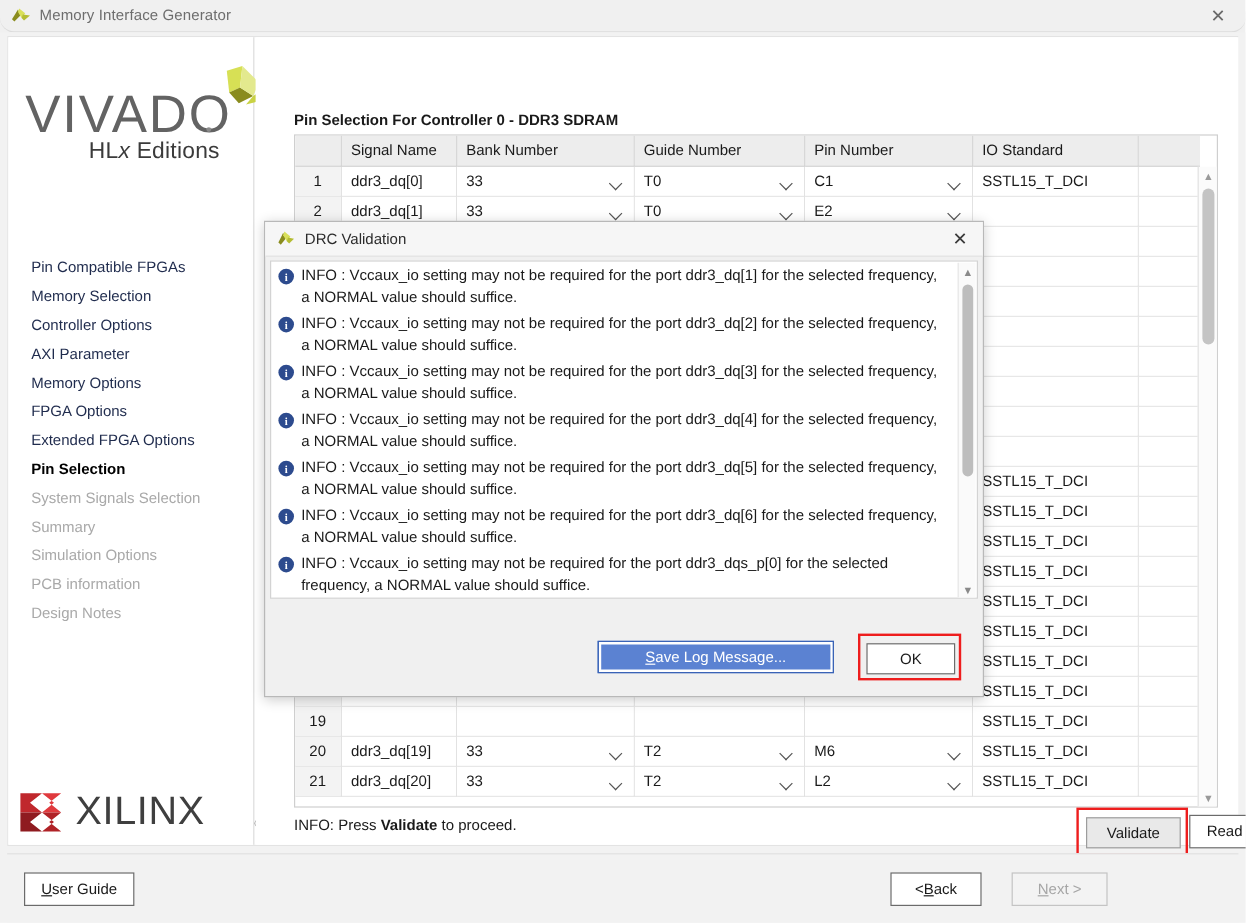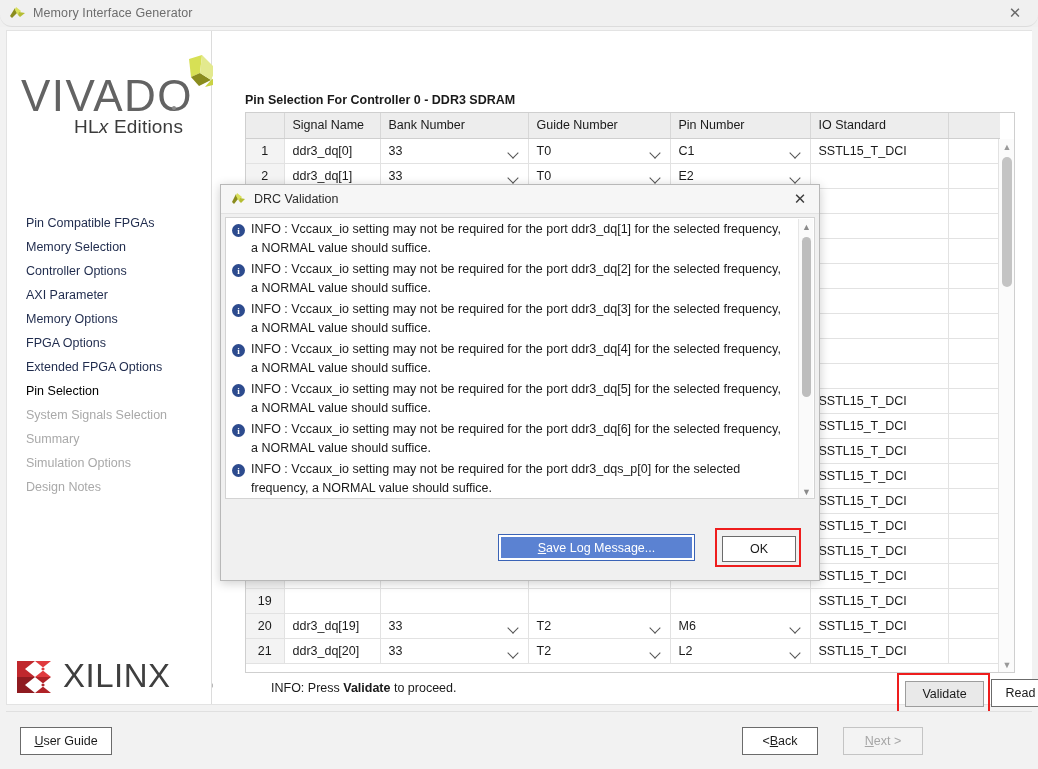--- a/index.html
+++ b/index.html
@@ -76,21 +76,21 @@
     position: absolute; left: 0; top: 180px; width: 205px;
   }
   .nav-item {
     height: 24px; line-height: 24px;
     padding-left: 19px;
     font-size: 12.5px;
     color: #1f2b4d;
     white-space: nowrap;
     cursor: default;
   }
-  .nav-item.active { font-weight: normal; color: #000000; }
+  .nav-item.active { font-weight: bold; color: #000000; }
   .nav-item.disabled { color: #a9a9a9; }
 
   .xilinx-logo {
     position: absolute; left: 8px; top: 622px; width: 190px; height: 50px;
   }
   .xilinx-x { position: absolute; left: 0; top: 6px; width: 38px; height: 36px; }
   .xilinx-word {
     position: absolute; left: 48px; top: 4px;
     font-size: 33px; color: #3f3f3f; letter-spacing: 0.5px;
     font-family: "Liberation Sans", sans-serif;
@@ -171,21 +171,21 @@
   .tbl-scroll .arrow-up { top: 0; }
   .tbl-scroll .arrow-dn { bottom: 0; }
   .tbl-scroll .thumb {
     position: absolute; left: 3px; top: 18px; width: 10px; height: 130px;
     background: #c4c4c4; border-radius: 5px;
   }
 
   
   .info-line {
     position: absolute; left: 32px; top: 650px;
-    font-size: 12.5px; color: #1a1a1a; margin-left: 26px;
+    font-size: 12.5px; color: #1a1a1a;
   }
   .info-line b { font-weight: bold; }
 
   .btn {
     font-size: 12.5px; color: #1a1a1a;
     background: #ffffff;
     border: 1px solid #6b6b6b;
     display: flex; align-items: center; justify-content: center;
     cursor: default;
     font-family: "Liberation Sans", sans-serif;
@@ -334,20 +334,21 @@
           <div class="nav-item">Memory Selection</div>
           <div class="nav-item">Controller Options</div>
           <div class="nav-item">AXI Parameter</div>
           <div class="nav-item">Memory Options</div>
           <div class="nav-item">FPGA Options</div>
           <div class="nav-item">Extended FPGA Options</div>
           <div class="nav-item active">Pin Selection</div>
           <div class="nav-item disabled">System Signals Selection</div>
           <div class="nav-item disabled">Summary</div>
           <div class="nav-item disabled">Simulation Options</div>
+          <div class="nav-item disabled">PCB information</div>
           <div class="nav-item disabled">Design Notes</div>
         </div>
 
         <div class="xilinx-logo">
           <div class="xilinx-x">
             <svg viewBox="0 0 38 36" width="38" height="36">
               <polygon points="2,2 20,2 10,10 20,18 2,18" fill="#c0282d"></polygon>
               <polygon points="2,18 20,18 10,26 20,34 2,34" fill="#8f1b20"></polygon>
               <polygon points="20,2 36,2 26,10 36,18 20,18 30,10" fill="#e03a3e"></polygon>
               <polygon points="20,18 36,18 26,26 36,34 20,34 30,26" fill="#b02227"></polygon>

